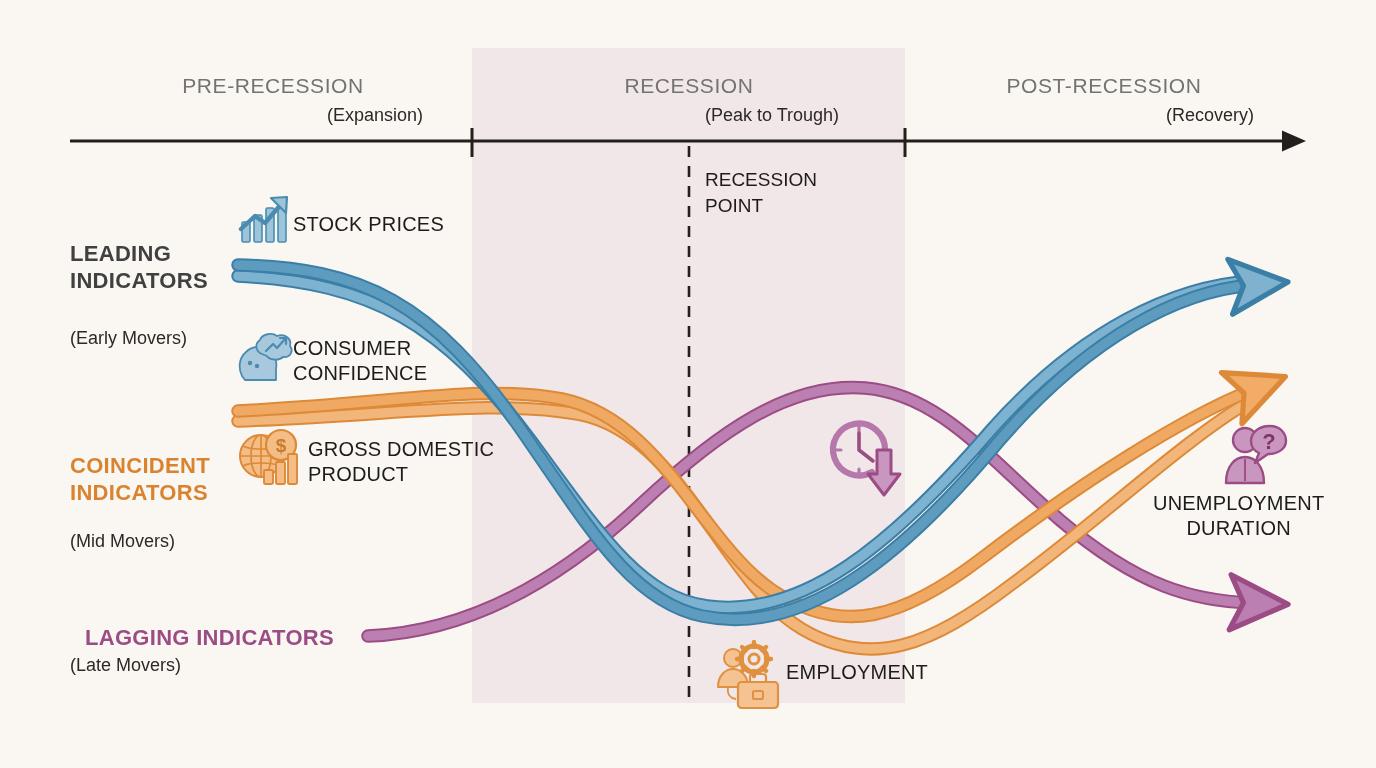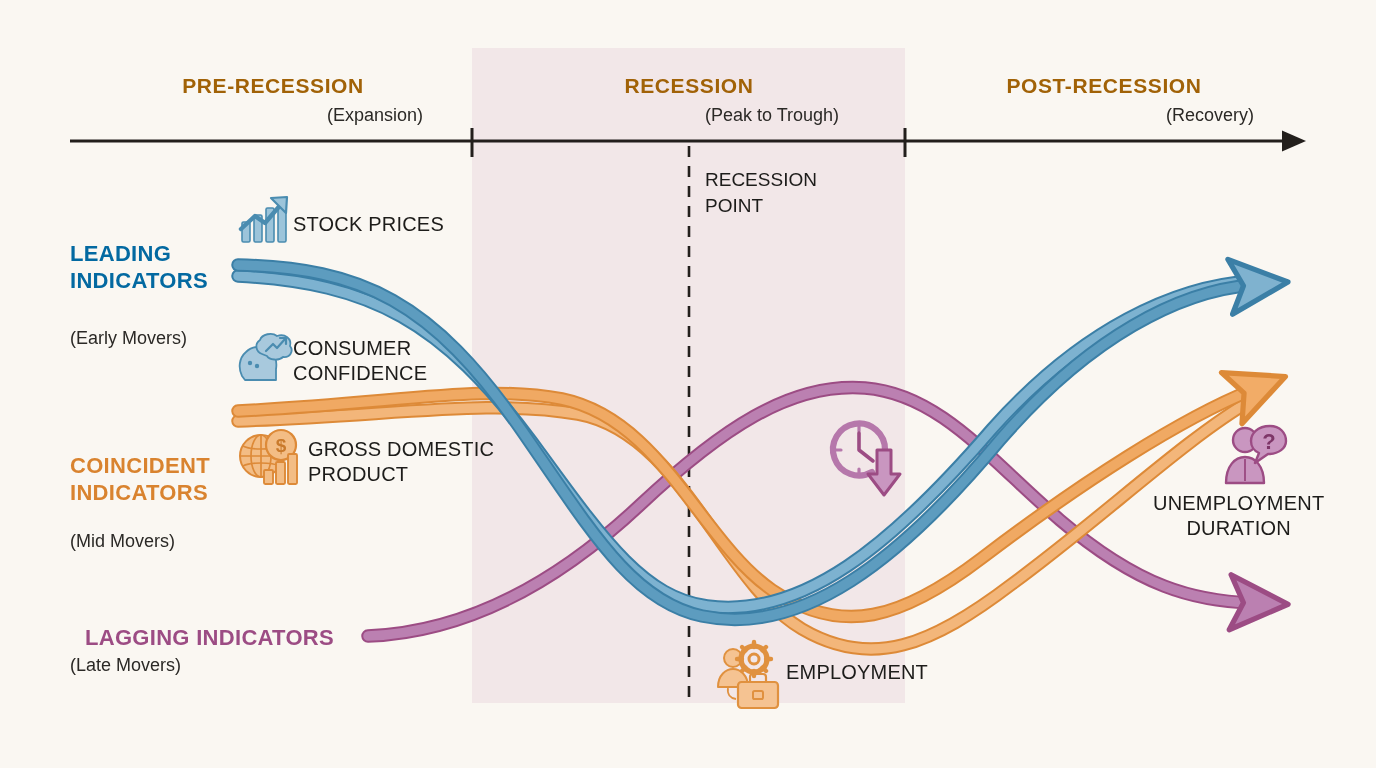--- a/index.html
+++ b/index.html
@@ -22,24 +22,24 @@
   svg#canvas {
     position: absolute;
     left: 0;
     top: 0;
     width: 1376px;
     height: 768px;
   }
   .phase-title {
     position: absolute;
     text-align: center;
-    font-weight: bold;
+    font-weight: normal;
     font-size: 21px;
     letter-spacing: 0.6px;
-    color: #a16207;
+    color: #737373;
     white-space: nowrap;
   }
   .phase-sub {
     position: absolute;
     text-align: right;
     font-size: 18px;
     color: #2b2926;
     white-space: nowrap;
   }
   .cat-label {
@@ -206,21 +206,21 @@
   <div class="phase-sub" style="left:539px; top:105px; width:300px;">(Peak to Trough)</div>
 
   <div class="phase-title" style="left:954px; top:74px; width:300px;">POST-RECESSION</div>
   <div class="phase-sub" style="left:954px; top:105px; width:300px;">(Recovery)</div>
 
   <div class="annot" style="left:705px; top:167px;">
     <div>RECESSION</div>
     <div>POINT</div>
   </div>
 
-  <div class="cat-label" style="left:70px; top:240px; color:#0369a1;">
+  <div class="cat-label" style="left:70px; top:240px; color:#404040;">
     <div>LEADING</div>
     <div>INDICATORS</div>
   </div>
   <div class="cat-sub" style="left:70px; top:300px;margin-top:28px;">(Early Movers)</div>
 
   <div class="cat-label" style="left:70px; top:452px; color:#d9832f;">
     <div>COINCIDENT</div>
     <div>INDICATORS</div>
   </div>
   <div class="cat-sub" style="left:70px; top:531px;">(Mid Movers)</div>

